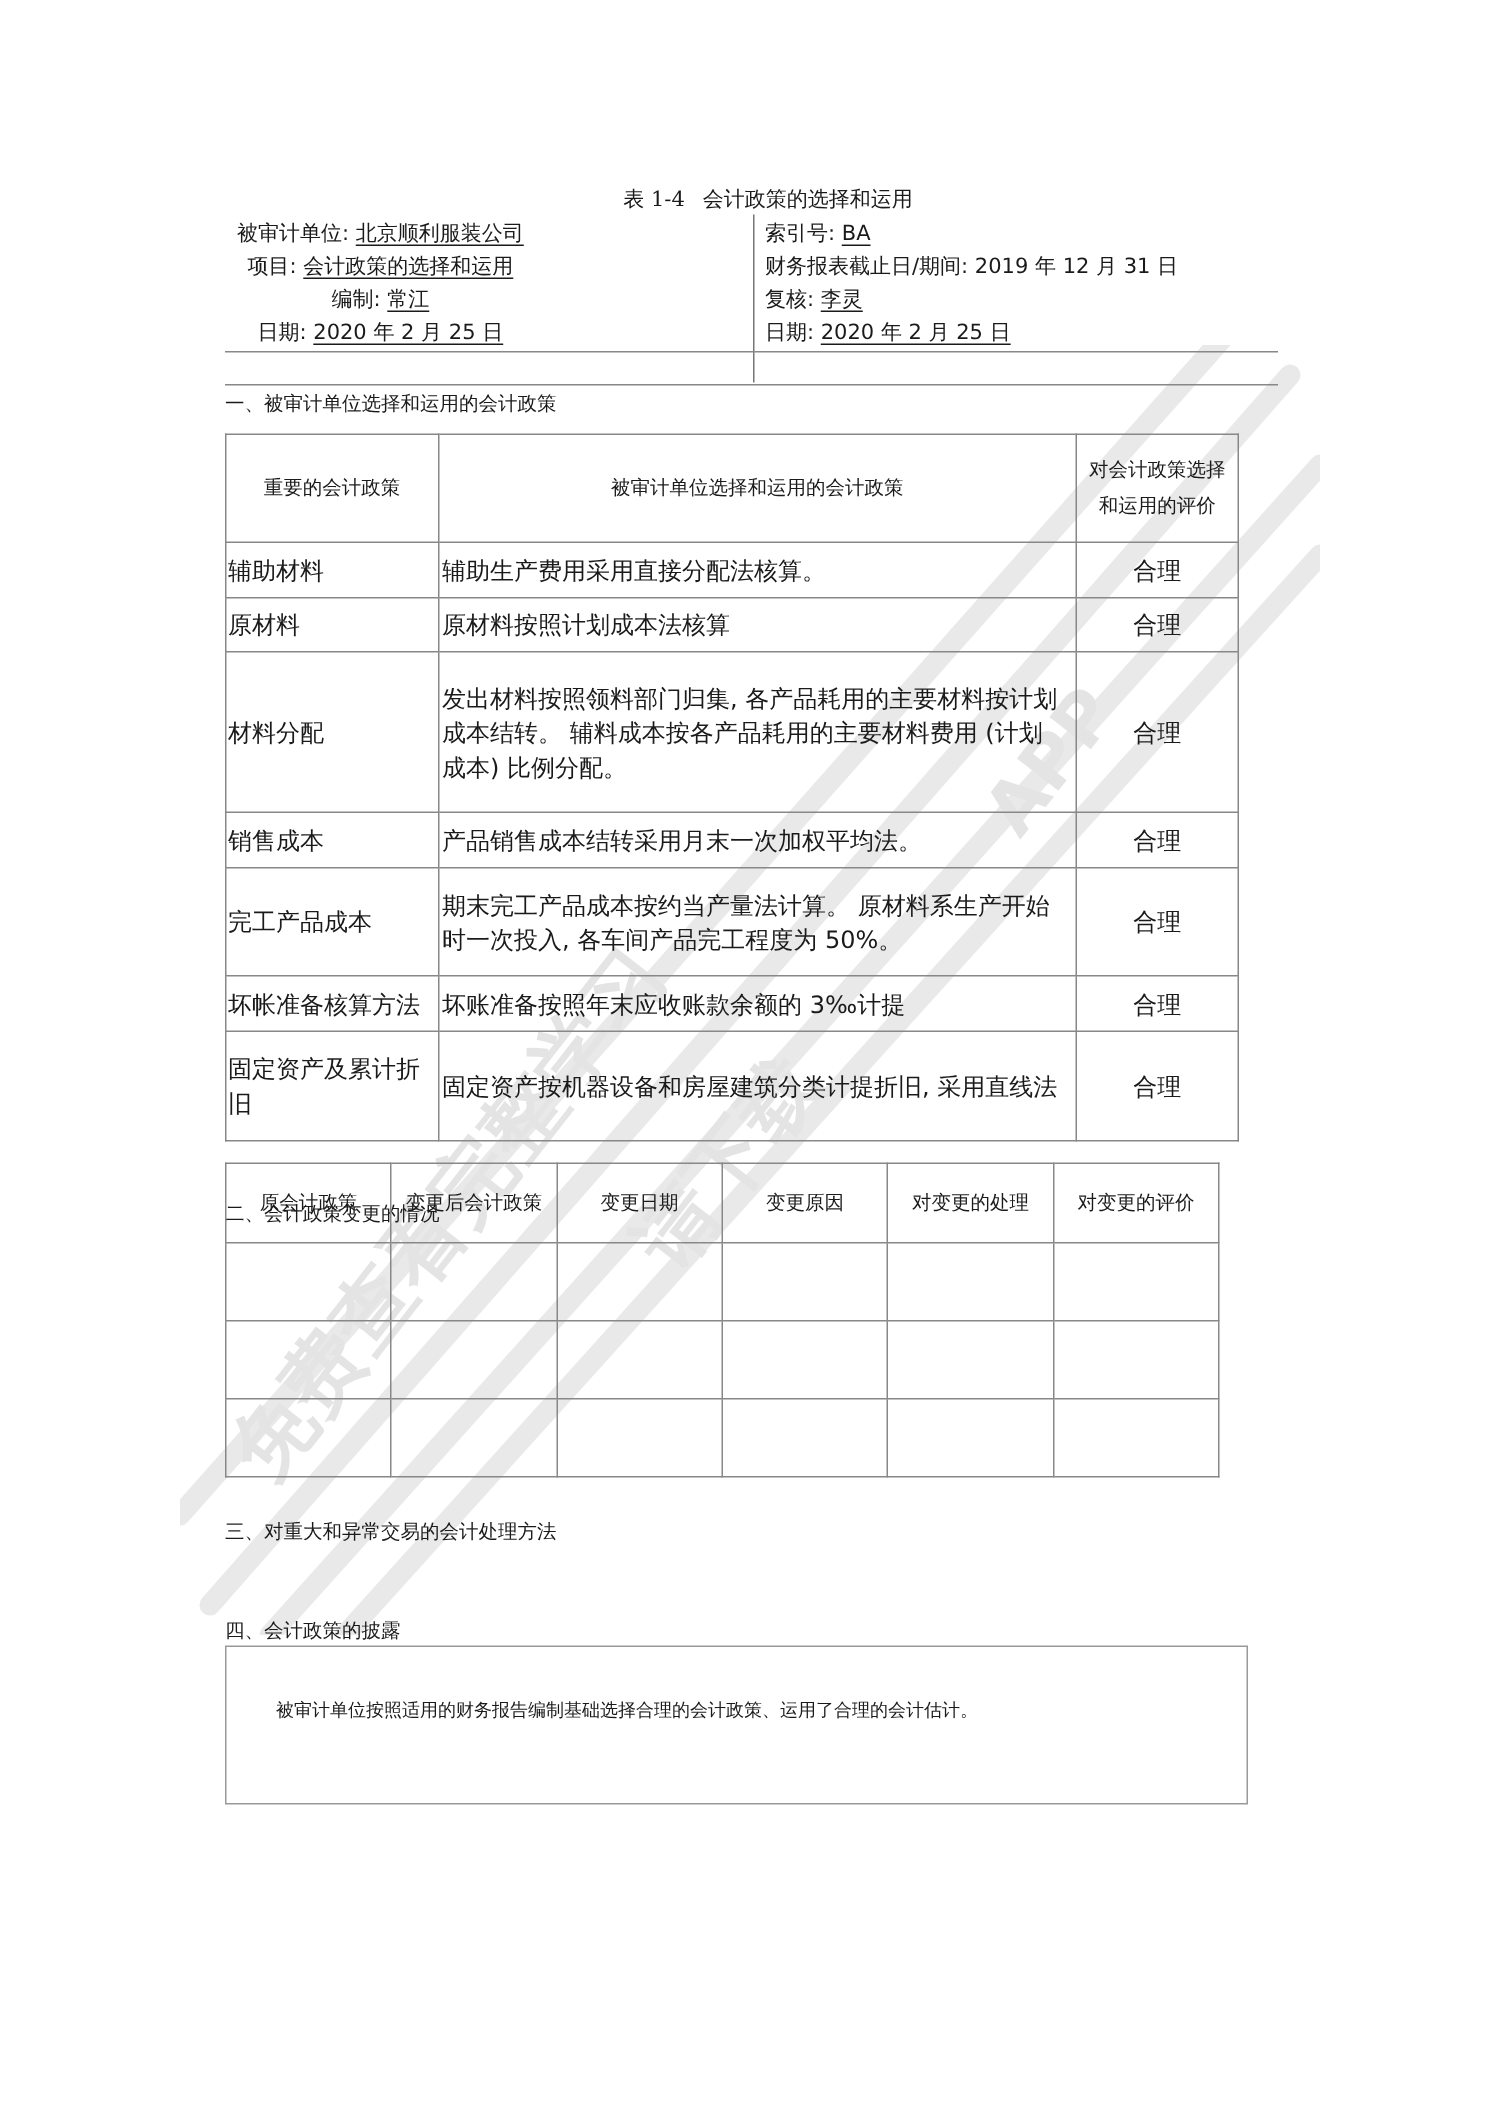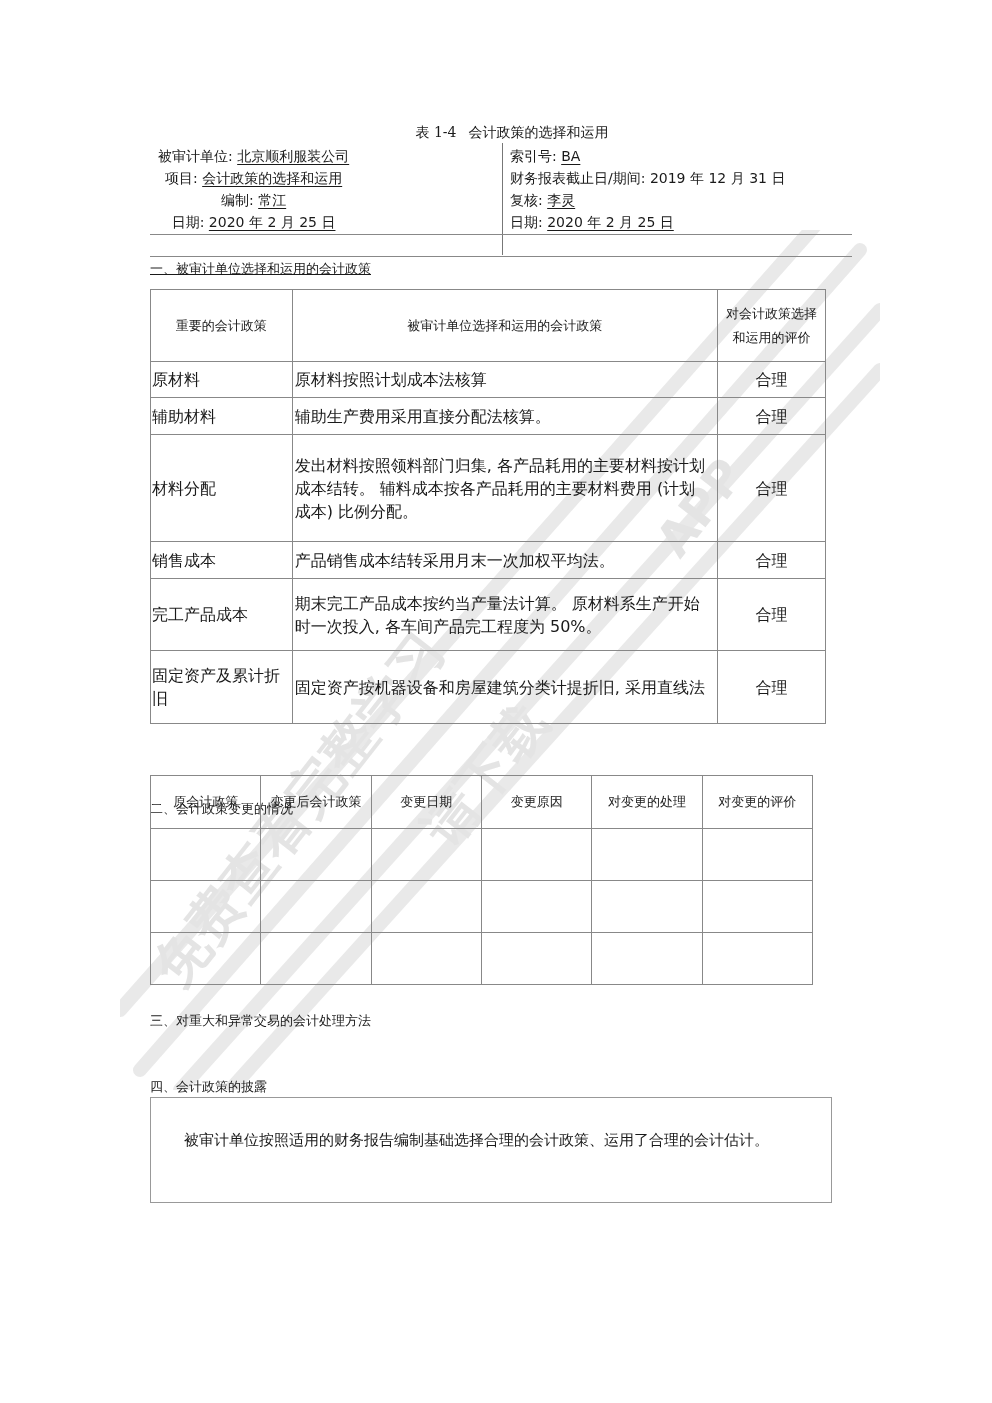--- a/index.html
+++ b/index.html
@@ -34,21 +34,21 @@
   .t1 td { font-size: 16px; line-height: 23px; }
   .t1 td.c1 { width: 141px; padding-left: 1px; }
   .t1 td.c2 { width: 420px; padding-left: 2px; padding-right: 6px; }
   .t1 td.c3 { width: 108px; text-align: center; }
   .t2 { left: 150px; top: 775px; width: 663px; }
   .t2 th { font-size: 13px; height: 52px; text-align: center; }
   .t2 td { height: 51px; }
   .box { position: absolute; border: 1px solid #999; }
   .box3 { left: 150px; top: 1007px; width: 683px; height: 66px; font-size: 16px; }
   .box3 span { position: absolute; left: 1px; top: 22px; }
-  .box4 { left: 150px; top: 1097px; width: 680px; height: 104px; font-size: 15px; }
+  .box4 { left: 150px; top: 1097px; width: 680px; height: 104px; font-size: 12px; }
   .box4 p { margin: 0; position: absolute; left: 1px; top: 30px; width: 672px; line-height: 24px; text-indent: 32px; }
 </style>
 </head>
 <body>
 
 <svg class="watermark" viewBox="0 0 760 860">
   <g fill="none" stroke="#d8d8d8" stroke-width="14" stroke-linecap="round">
     <path d="M20 840 L740 20"></path>
     <path d="M60 860 L760 80"></path>
     <path d="M0 780 L700 -10"></path>
@@ -79,53 +79,58 @@
   <div class="meta meta-right">
     <div class="row"><span>索引号:</span> <span class="val">BA</span></div>
     <div class="row"><span>财务报表截止日/期间:</span> <span>2019 年 12 月 31 日</span></div>
     <div class="row"><span>复核:</span> <span class="val">李灵</span></div>
     <div class="row"><span>日期:</span> <span class="val">2020 年 2 月 25 日</span></div>
   </div>
 
   <div class="hline" style="left:150px; top:234px; width:702px;"></div>
   <div class="hline" style="left:150px; top:256px; width:702px;"></div>
 
-  <div class="sec-title" style="top:260px;text-decoration:underline;">一、被审计单位选择和运用的会计政策</div>
+  <div class="sec-title" style="top:260px;">一、被审计单位选择和运用的会计政策</div>
   <table class="t1">
     <thead>
       <tr>
         <th>重要的会计政策</th>
         <th>被审计单位选择和运用的会计政策</th>
         <th style="padding:0 2px;"><span>对会计政策选择和运用的评价</span></th>
       </tr>
     </thead>
     <tbody>
+      <tr style="height:37px;">
+        <td class="c1">辅助材料</td>
+        <td class="c2">辅助生产费用采用直接分配法核算。</td>
+        <td class="c3">合理</td>
+      </tr>
       <tr style="height:36px;">
         <td class="c1">原材料</td>
         <td class="c2">原材料按照计划成本法核算</td>
-        <td class="c3">合理</td>
-      </tr>
-      <tr style="height:37px;">
-        <td class="c1">辅助材料</td>
-        <td class="c2">辅助生产费用采用直接分配法核算。</td>
         <td class="c3">合理</td>
       </tr>
       <tr style="height:107px;">
         <td class="c1">材料分配</td>
         <td class="c2">发出材料按照领料部门归集, 各产品耗用的主要材料按计划成本结转。 辅料成本按各产品耗用的主要材料费用 (计划成本) 比例分配。</td>
         <td class="c3">合理</td>
       </tr>
       <tr style="height:37px;">
         <td class="c1">销售成本</td>
         <td class="c2">产品销售成本结转采用月末一次加权平均法。</td>
         <td class="c3">合理</td>
       </tr>
       <tr style="height:72px;">
         <td class="c1">完工产品成本</td>
         <td class="c2">期末完工产品成本按约当产量法计算。 原材料系生产开始时一次投入, 各车间产品完工程度为 50%。</td>
+        <td class="c3">合理</td>
+      </tr>
+      <tr style="height:37px;">
+        <td class="c1">坏帐准备核算方法</td>
+        <td class="c2">坏账准备按照年末应收账款余额的 3‰计提</td>
         <td class="c3">合理</td>
       </tr>
       <tr style="height:73px;">
         <td class="c1">固定资产及累计折旧</td>
         <td class="c2">固定资产按机器设备和房屋建筑分类计提折旧, 采用直线法</td>
         <td class="c3">合理</td>
       </tr>
     </tbody>
   </table>
 

